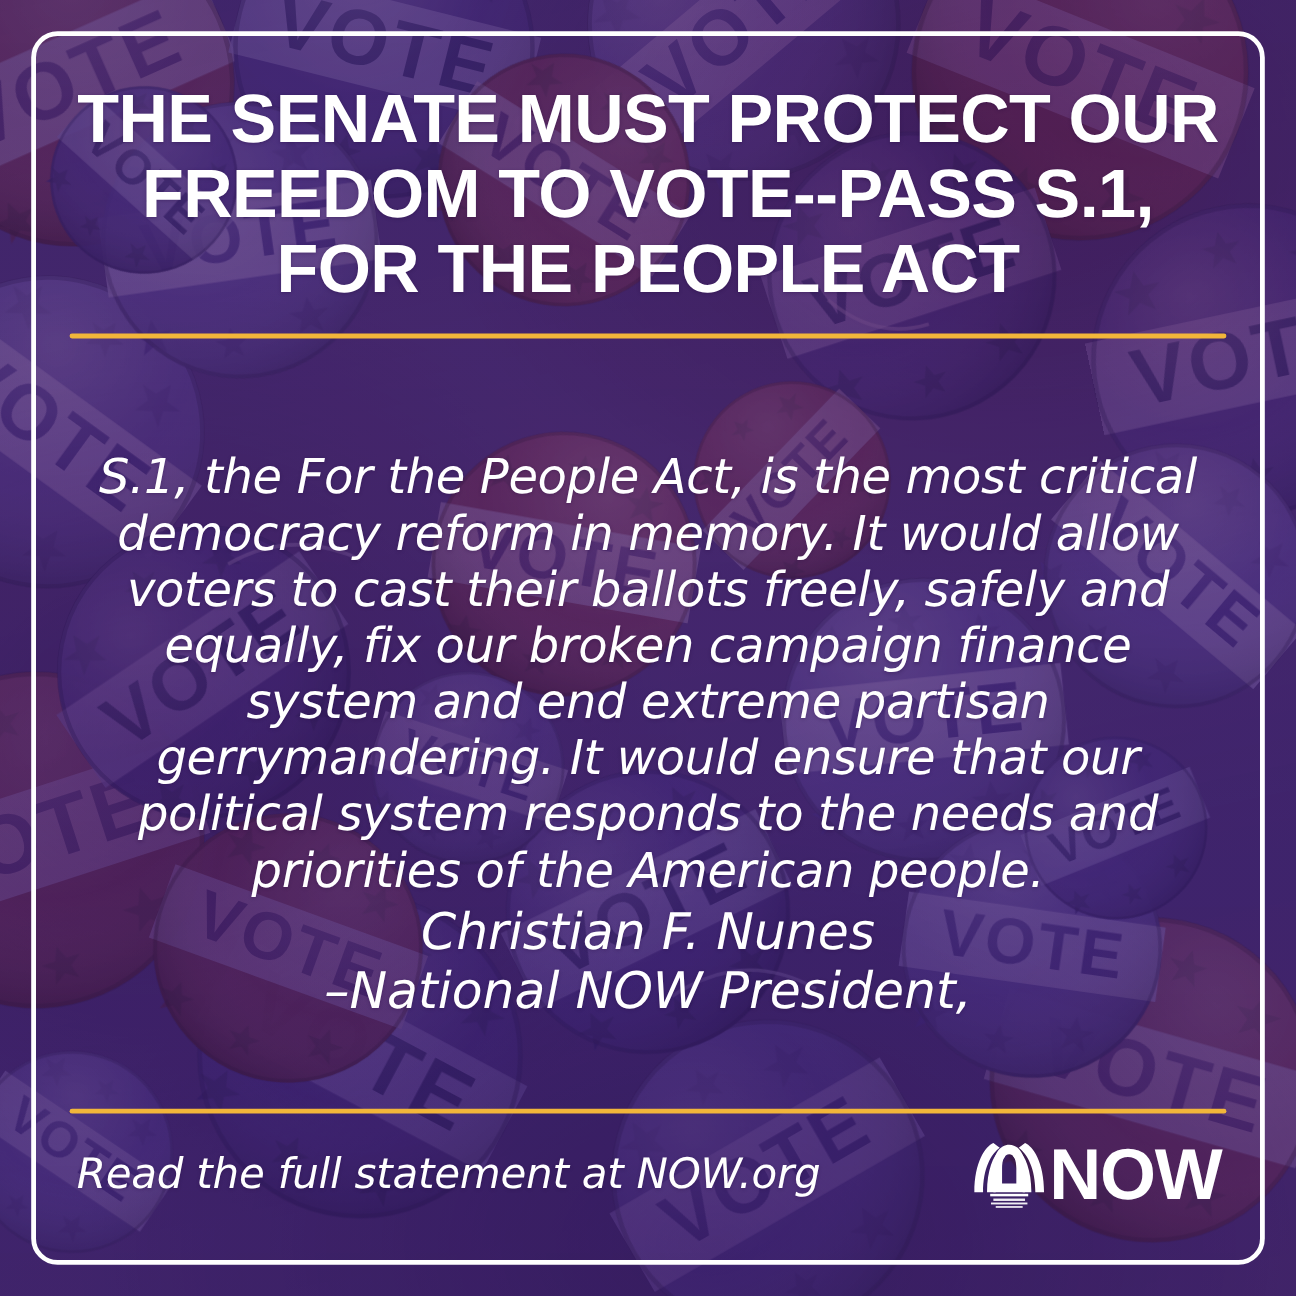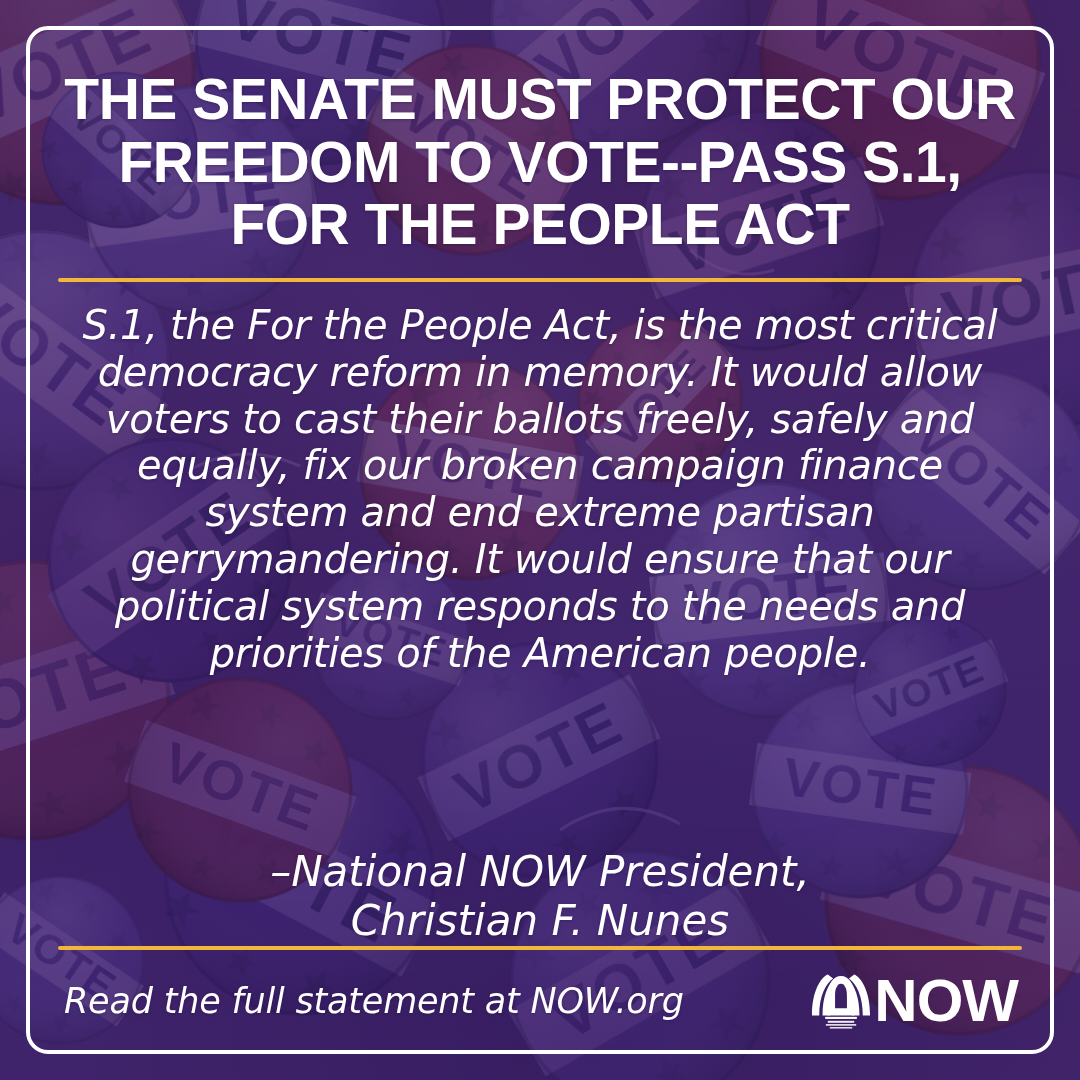--- a/index.html
+++ b/index.html
@@ -54,21 +54,21 @@
     z-index:5;
     pointer-events:none;
   }
 
   
   #content {
     position:absolute; inset:0;
     z-index:6;
     display:flex;
     flex-direction:column;
-    padding:62px 52px 46px 52px;
+    padding:62px 52px 68px 52px;
   }
 
   #headline {
     color:#ffffff;
     font-family:"Liberation Sans Narrow","Liberation Sans", sans-serif;
     font-weight:bold;
     font-size:57px;
     line-height:1.10;
     letter-spacing:-0.5px;
     text-align:center;
@@ -83,21 +83,21 @@
     background:#f2b63a;
     border-radius:2px;
     margin:22px 6px 0 6px;
   }
   .gold-rule.bottom { margin:0 6px 0 6px; }
 
   #quote-block {
     flex:1;
     display:flex;
     flex-direction:column;
-    justify-content:space-between;
+    justify-content:center;
     padding-top:20px;
   }
 
   #quote {
     color:#ffffff;
     font-family:"DejaVu Sans","Liberation Sans", sans-serif;
     font-style:italic;
     font-weight:300;
     font-size:40px;
     line-height:1.17;
@@ -366,22 +366,22 @@
   <div id="content">
 
     <h1 id="headline">THE SENATE MUST PROTECT OUR FREEDOM TO VOTE--PASS S.1, FOR THE PEOPLE ACT</h1>
 
     <div class="gold-rule"></div>
 
     <div id="quote-block">
       <blockquote id="quote">S.1, the For the People Act, is the most critical democracy reform in memory. It would allow voters to cast their ballots freely, safely and equally, fix our broken campaign finance system and end extreme partisan gerrymandering. It would ensure that our political system responds to the needs and priorities of the American people.</blockquote>
 
       <div id="attribution">
+        <span class="attr-line">Christian F. Nunes</span>
         <span class="attr-line">–National NOW President,</span>
-        <span class="attr-line">Christian F. Nunes</span>
       </div>
     </div>
 
     <div class="gold-rule bottom"></div>
 
     <div id="footer">
 
       <div id="footer-cta">Read the full statement at NOW.org</div>
 
       <div id="logo-lockup">

